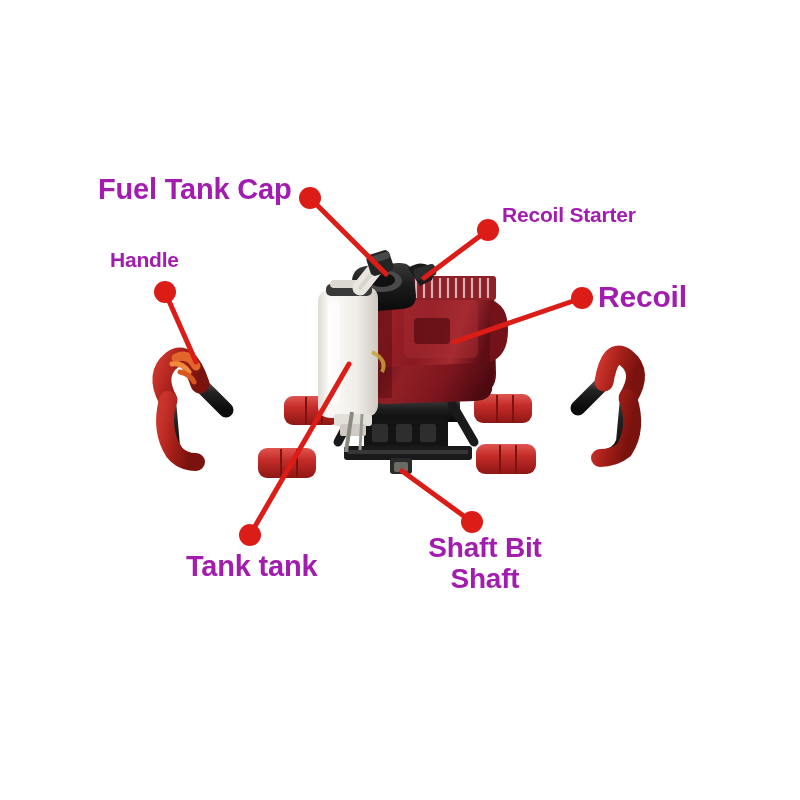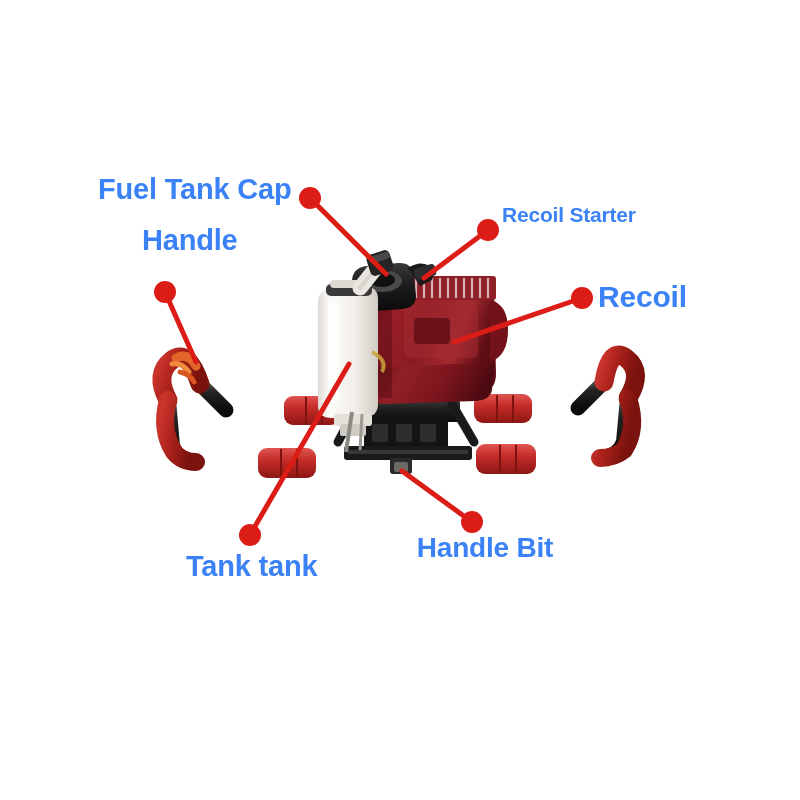--- a/index.html
+++ b/index.html
@@ -25,28 +25,28 @@
     top: 0;
     width: 800px;
     height: 800px;
   }
   #product-layer { z-index: 1; }
   #annotation-layer { z-index: 3; }
   #label-layer { z-index: 4; }
 
   .callout-label {
     position: absolute;
-    color: #3b82f6;
+    color: #a21caf;
     font-weight: bold;
     line-height: 1.12;
     white-space: pre;
     letter-spacing: -0.2px;
   }
   .lbl-fuel-tank-cap { left: 98px;  top: 173px; font-size: 29px; }
-  .lbl-handle        { left: 110px; top: 224px; font-size: 29px; margin-left: 32px; }
+  .lbl-handle        { left: 110px; top: 248px; font-size: 21px; }
   .lbl-recoil        { left: 502px; top: 203px; font-size: 21px; }
   .lbl-engine        { left: 598px; top: 280px; font-size: 30px; }
   .lbl-fuel-tank     { left: 186px; top: 550px; font-size: 29px; }
   .lbl-auger {
     left: 400px; top: 532px;
     font-size: 28px;
     text-align: center;
     width: 170px;
     white-space: normal;
   }
@@ -260,17 +260,18 @@
 
     <div class="callout-label lbl-handle">Handle</div>
 
     <div class="callout-label lbl-recoil">Recoil Starter</div>
 
     <div class="callout-label lbl-engine">Recoil</div>
 
     <div class="callout-label lbl-fuel-tank">Tank tank</div>
 
     <div class="callout-label lbl-auger">
-      <span>Handle Bit</span>
+      <span>Shaft Bit</span>
+      <span>Shaft</span>
     </div>
   </div>
 
 </div>
 
 </body></html>

